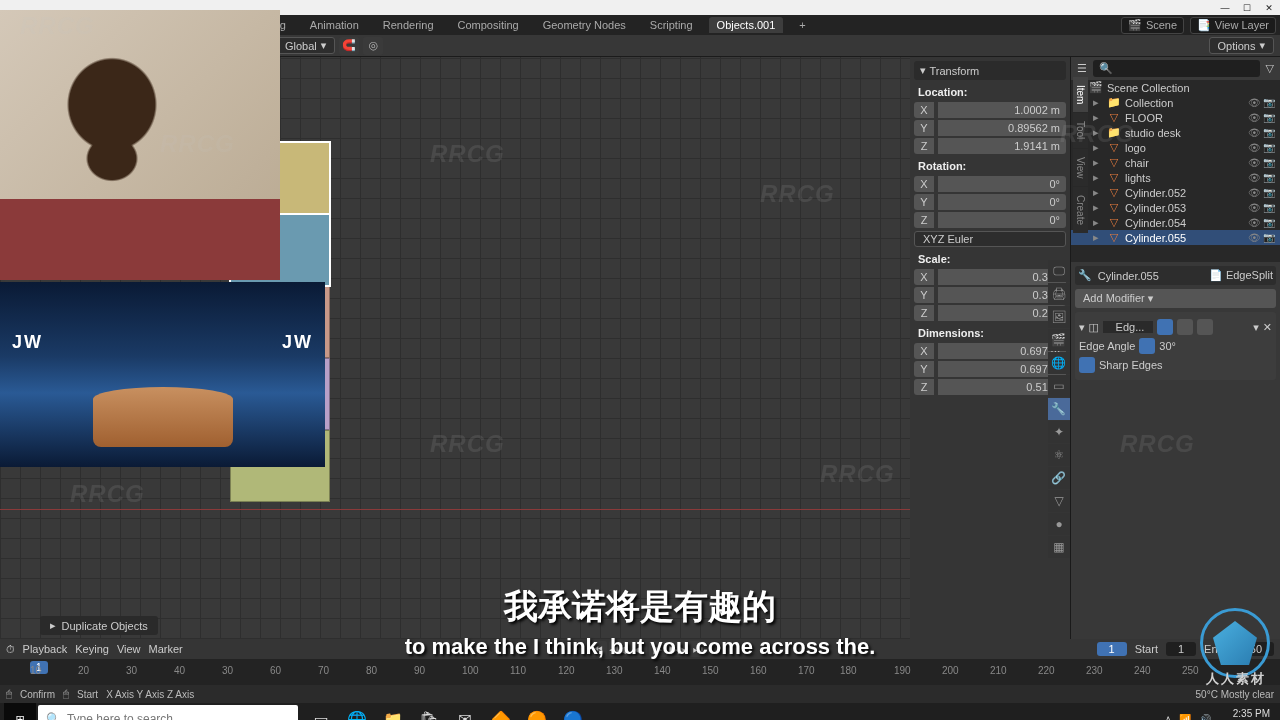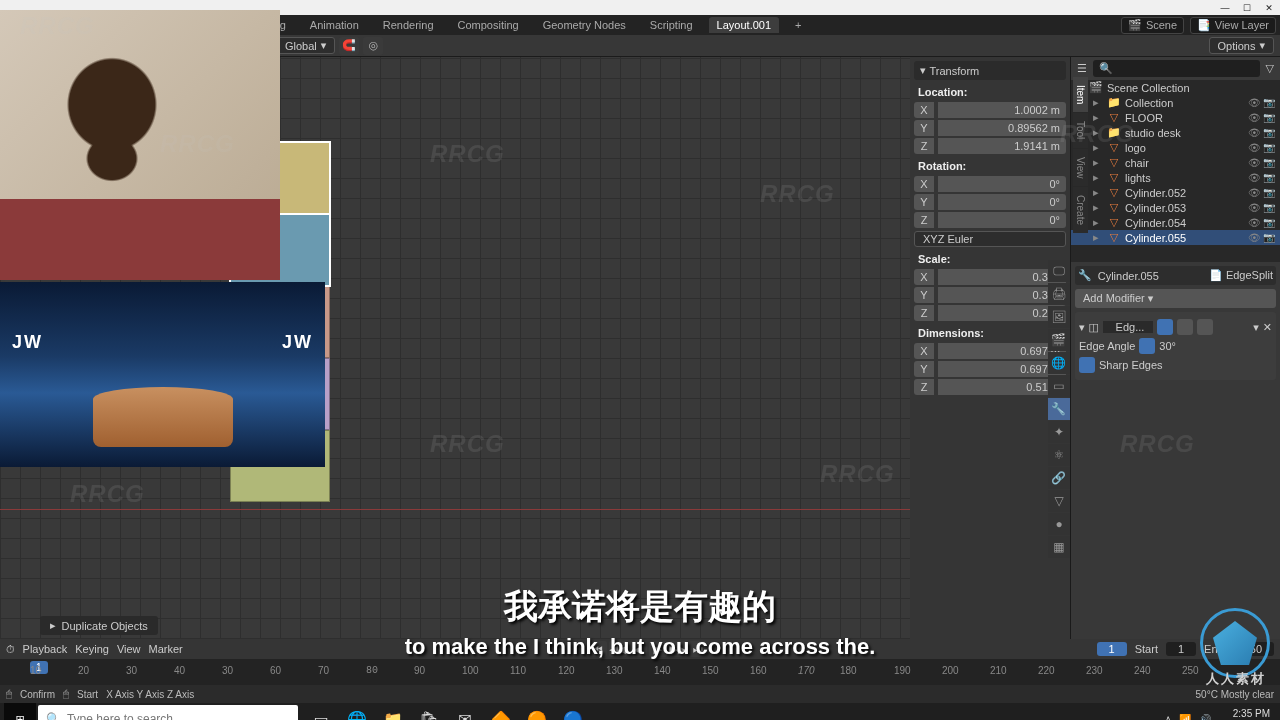--- a/index.html
+++ b/index.html
@@ -101,21 +101,21 @@
   <div class="tabs" id="ws-tabs">
       <div class="tab">Sculpting</div>
       <div class="tab">UV Editing</div>
       <div class="tab">Texture Paint</div>
       <div class="tab">Shading</div>
       <div class="tab">Animation</div>
       <div class="tab">Rendering</div>
       <div class="tab">Compositing</div>
       <div class="tab">Geometry Nodes</div>
       <div class="tab">Scripting</div>
-      <div class="tab active">Layout.001</div>
+      <div class="tab active">Objects.001</div>
       <div class="tab">+</div>
     </div>
   <div class="right">
     <div class="scene-sel">
         <span>🎬</span>
         <span>Scene</span>
       </div>
     <div class="scene-sel">
         <span>📑</span>
         <span>View Layer</span>
@@ -396,30 +396,30 @@
   <div class="ruler">
     <span class="cur-frame">1</span>
     <div id="ticks">
         <span class="tick" style="left: 30px;">10</span>
         <span class="tick" style="left: 78px;">20</span>
         <span class="tick" style="left: 126px;">30</span>
         <span class="tick" style="left: 174px;">40</span>
         <span class="tick" style="left: 222px;">30</span>
         <span class="tick" style="left: 270px;">60</span>
         <span class="tick" style="left: 318px;">70</span>
-        <span class="tick" style="left: 366px; font-family: Liberation Mono, monospace;">80</span>
+        <span class="tick" style="left: 366px;">80</span>
         <span class="tick" style="left: 414px;">90</span>
         <span class="tick" style="left: 462px;">100</span>
         <span class="tick" style="left: 510px;">110</span>
         <span class="tick" style="left: 558px;">120</span>
         <span class="tick" style="left: 606px;">130</span>
         <span class="tick" style="left: 654px;">140</span>
         <span class="tick" style="left: 702px;">150</span>
         <span class="tick" style="left: 750px;">160</span>
-        <span class="tick" style="left: 798px; font-style: italic;">170</span>
+        <span class="tick" style="left: 798px;">170</span>
         <span class="tick" style="left: 840px;">180</span>
         <span class="tick" style="left: 894px;">190</span>
         <span class="tick" style="left: 942px;">200</span>
         <span class="tick" style="left: 990px;">210</span>
         <span class="tick" style="left: 1038px;">220</span>
         <span class="tick" style="left: 1086px;">230</span>
         <span class="tick" style="left: 1134px;">240</span>
         <span class="tick" style="left: 1182px;">250</span>
       </div>
   </div>

